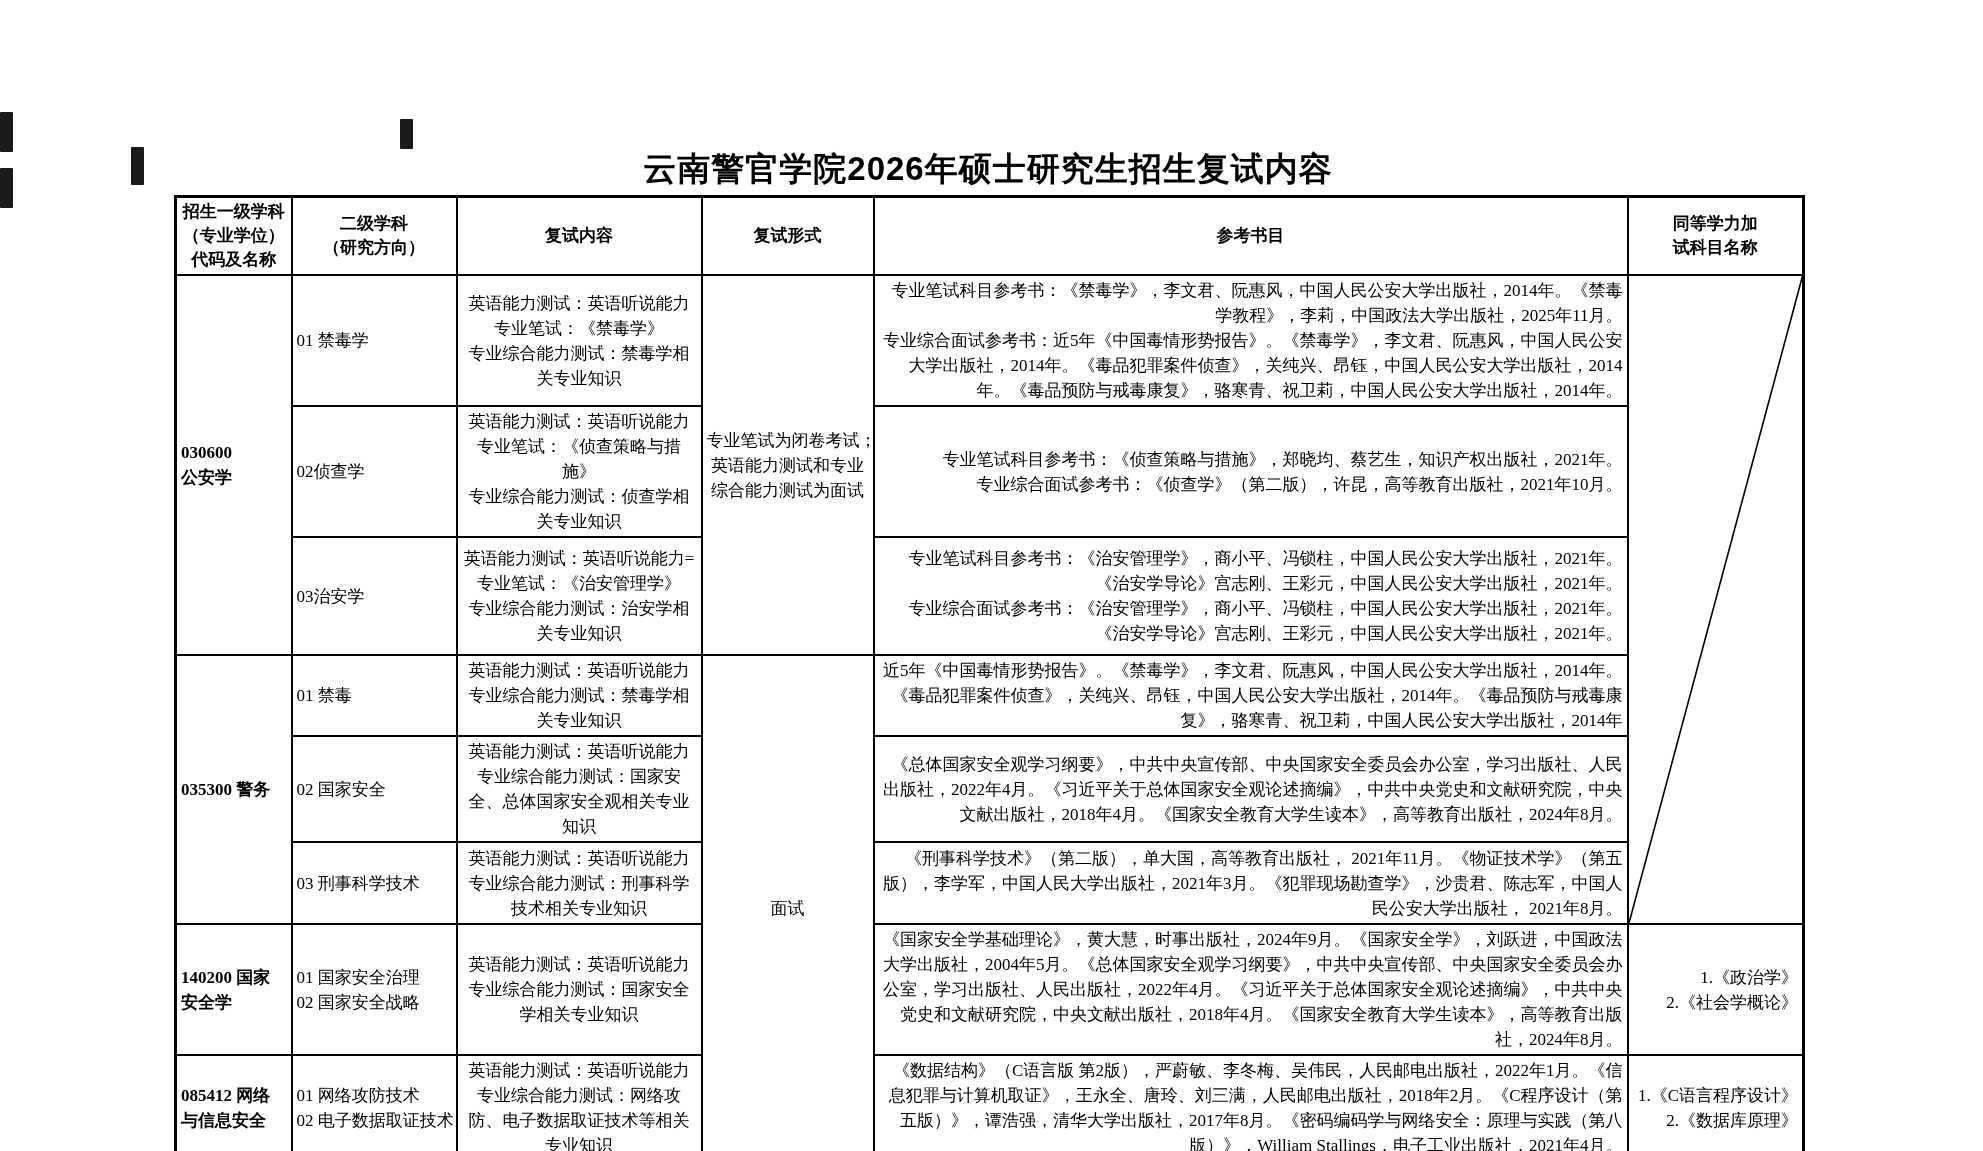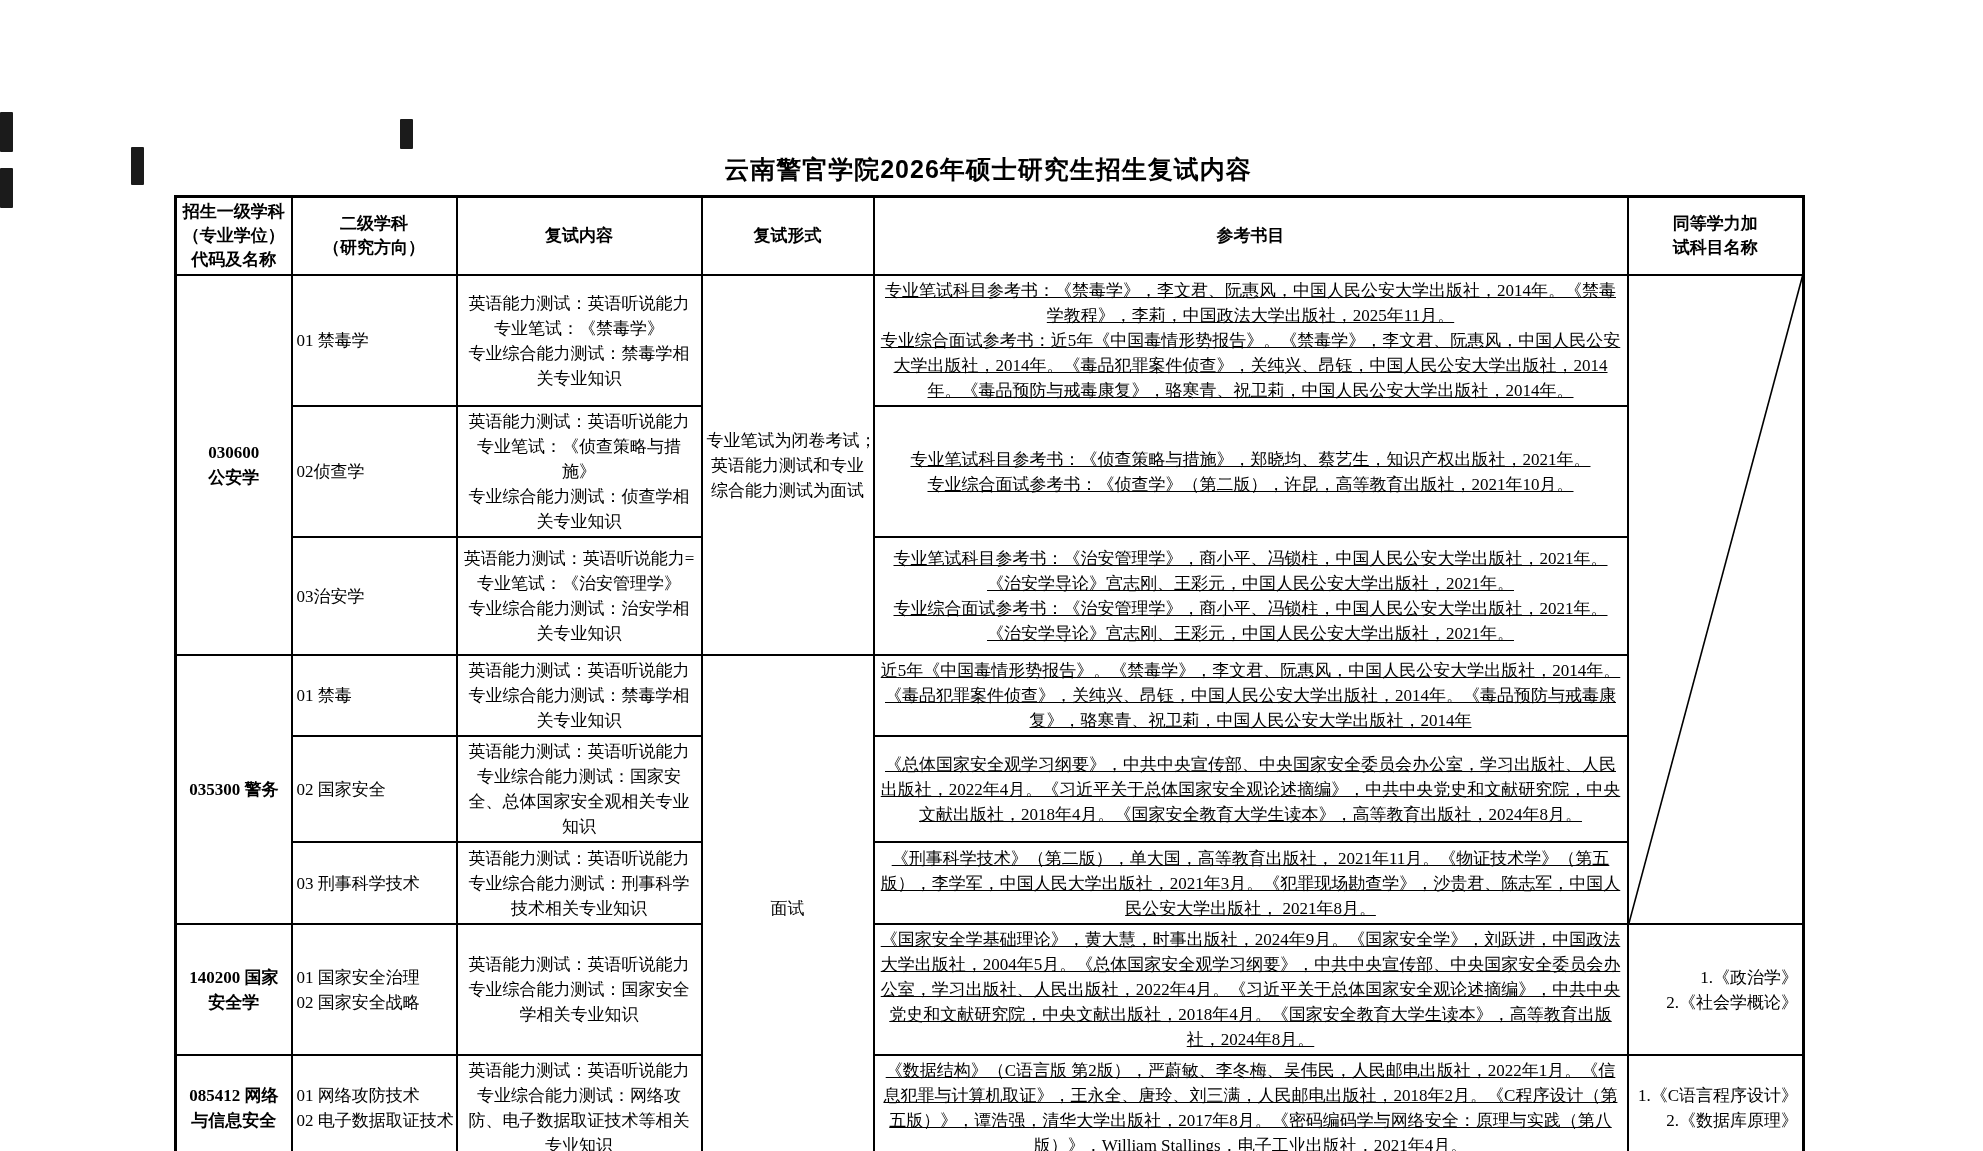--- a/index.html
+++ b/index.html
@@ -6,42 +6,42 @@
   body{
     width:1983px;height:1151px;background:#ffffff;position:relative;
     font-family:"Liberation Serif","DejaVu Serif",serif;color:#000;
     -webkit-font-smoothing:antialiased;
   }
   #page{position:absolute;left:0;top:0;width:1983px;height:1151px;overflow:hidden;}
 
   .doc-title{
     position:absolute;left:174px;top:146px;width:1628px;margin:0;
     text-align:center;font-family:"Liberation Sans","DejaVu Sans",sans-serif;
-    font-weight:bold;font-size:25px;line-height:46px;letter-spacing:1px;
+    font-weight:bold;font-size:33px;line-height:46px;letter-spacing:1px;
   }
 
   table.tbl{
     position:absolute;left:174px;top:195px;width:1628px;
     border-collapse:collapse;table-layout:fixed;
     border:3px solid #000;
   }
   .tbl td{
     border:2px solid #000;vertical-align:middle;
     font-size:17px;line-height:25px;padding:2px 4px;overflow:hidden;
     word-break:break-all;
   }
   tr.hdr td{font-weight:bold;text-align:center;line-height:24px;}
-  .c1{font-weight:bold;text-align:center;padding:2px 2px;}
+  .c1{font-weight:bold;padding:2px 2px;}
   .c2{text-align:left;padding:2px 2px;}
   .c2 .ln{white-space:nowrap;}
   .c3{text-align:center;}
   .c4{text-align:center;padding:2px 3px;}
   .c4 .nw{white-space:nowrap;}
   .c4.center{text-align:center;}
-  .c5{text-align:center;line-height:22px;padding:2px 5px;text-decoration:underline;}
+  .c5{text-align:right;line-height:22px;padding:2px 5px;}
   .c6{text-align:right;line-height:25px;padding:2px 6px;}
   .diag{position:relative;padding:0;}
   .diag svg{position:absolute;left:0;top:0;width:100%;height:100%;display:block;}
   .ln{display:block;}
 
   .artifact{position:absolute;background:#1b1b1b;border-radius:1px;}
   .a1{left:0;top:112px;width:13px;height:40px;}
   .a2{left:0;top:168px;width:13px;height:40px;}
   .a3{left:131px;top:147px;width:13px;height:38px;}
   .a4{left:400px;top:119px;width:13px;height:30px;}

